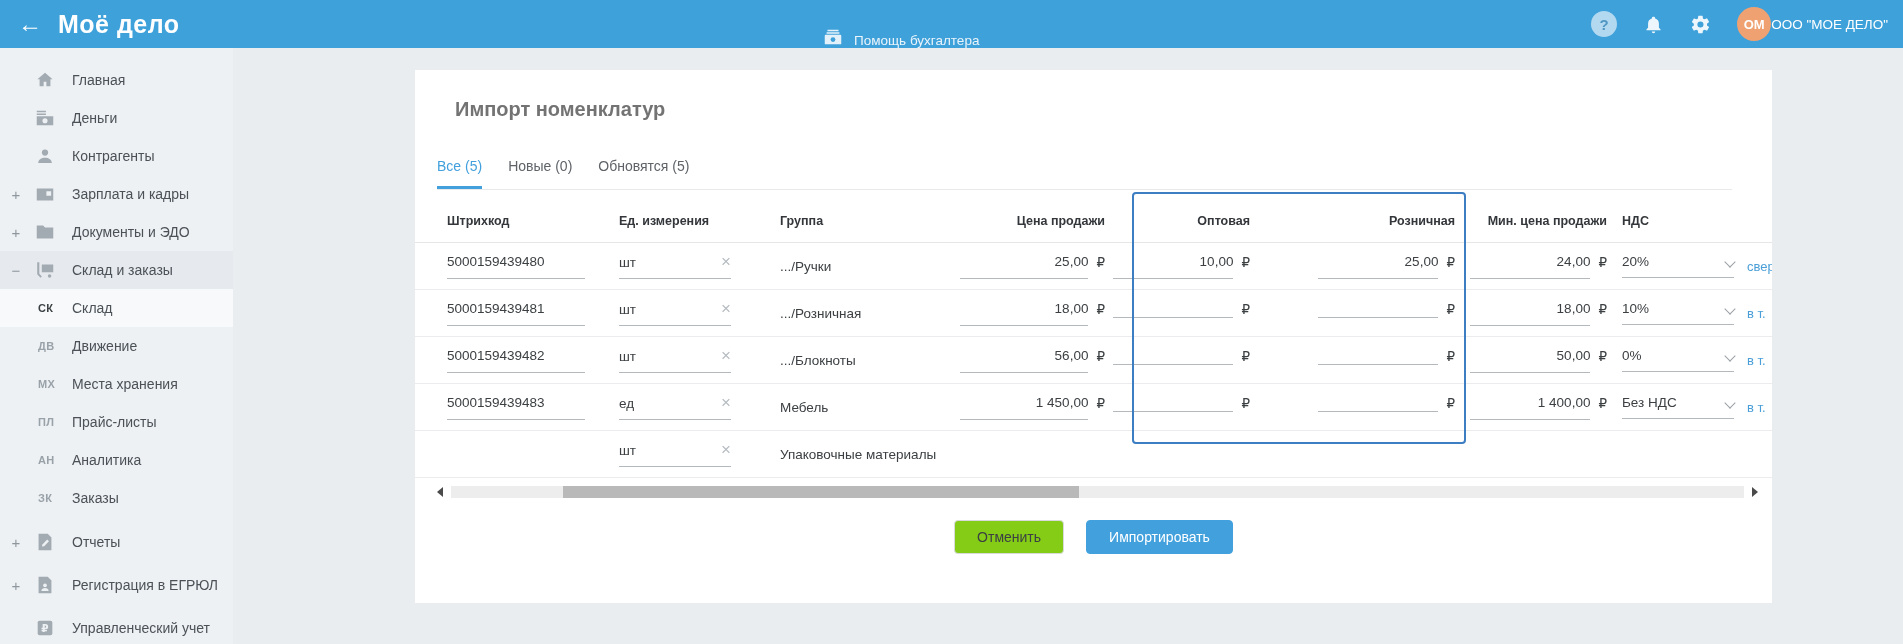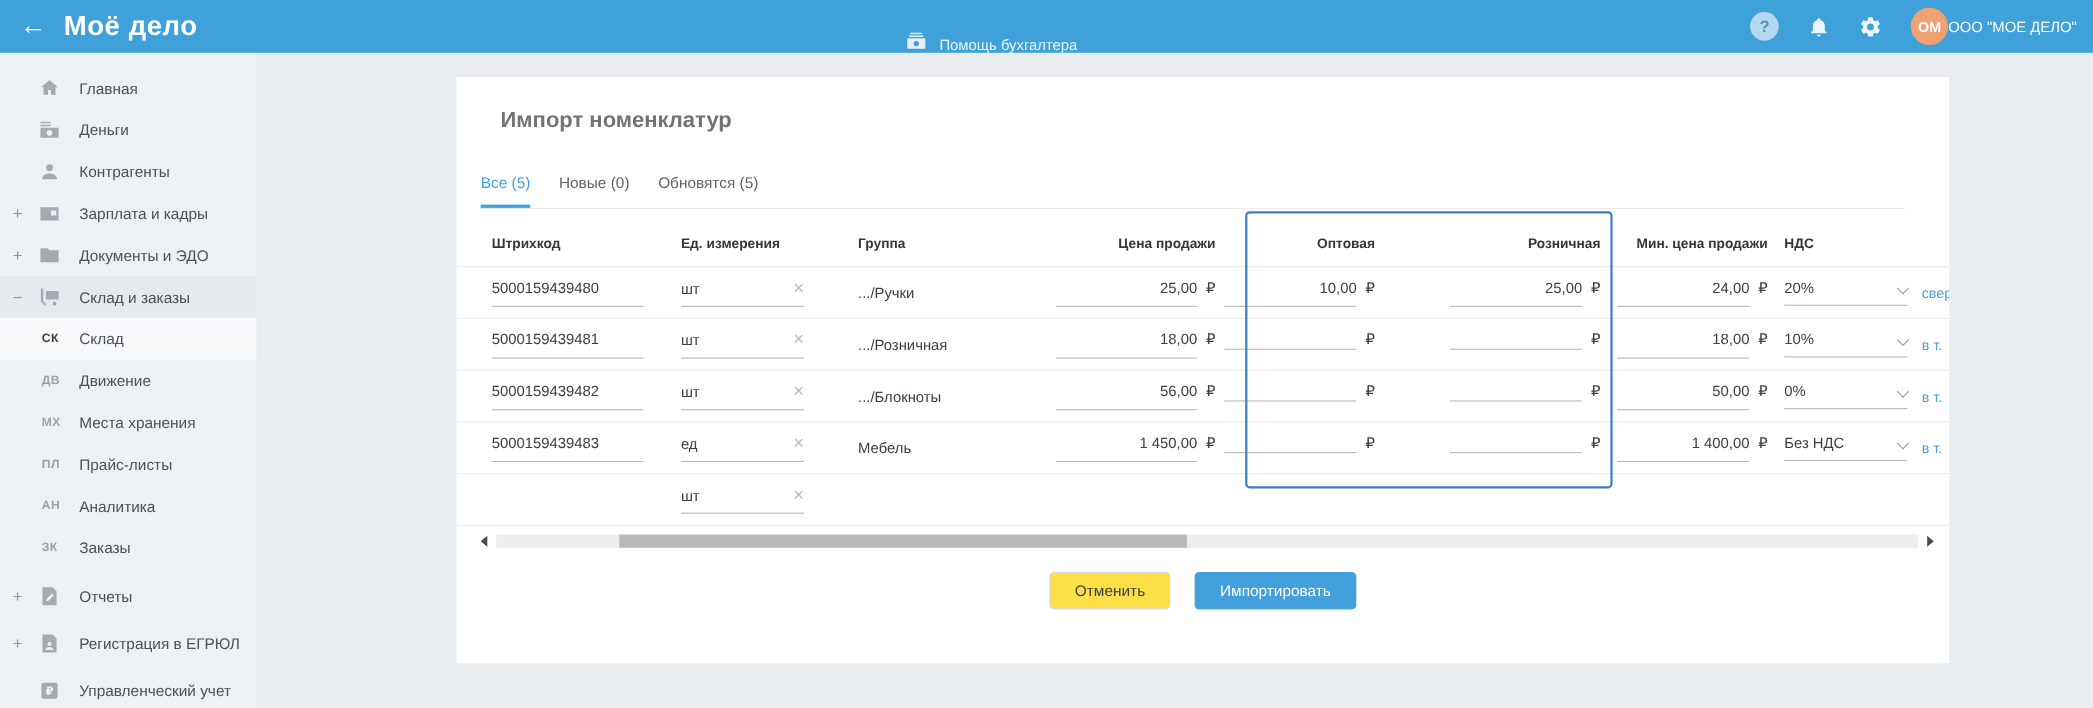--- a/index.html
+++ b/index.html
@@ -67,21 +67,21 @@
   
   .hscroll{position:absolute;left:22px;right:14px;top:415px;height:14px;display:flex;align-items:center}
   .arr{width:0;height:0;border-style:solid;cursor:pointer}
   .arr.left{border-width:5px 6px 5px 0;border-color:transparent #4a4a4a transparent transparent}
   .arr.right{border-width:5px 0 5px 6px;border-color:transparent transparent transparent #4a4a4a}
   .track{flex:1;height:12px;background:#ededee;margin:0 8px;position:relative;cursor:pointer}
   .thumb{position:absolute;left:112px;top:0;width:516px;height:12px;background:#b9b9ba;cursor:grab}
   
   .btn-row{position:absolute;top:450px;left:0;width:100%;display:flex;justify-content:center;gap:22px}
   .btn{height:34px;border-radius:4px;font-size:14px;display:flex;align-items:center;padding:0 22px;box-sizing:border-box;cursor:pointer}
-  .btn.cancel{background:#fde047;border:1px solid #d7d9db;color:#3c4043}
+  .btn.cancel{background:#84cc16;border:1px solid #d7d9db;color:#3c4043}
   .btn.import{background:#42a0dd;border:1px solid #42a0dd;color:#fff}
 </style>
 </head>
 <body>
 
 <div class="topbar">
   <span class="back">←</span>
   <span class="logo">Моё дело</span>
 
   <div class="help-center">
@@ -396,20 +396,23 @@
           </div>
         </div>
         <div class="trow">
           <div class="cell c-barcode"></div>
           <div class="cell c-unit">
             <span class="line">
               <span>шт</span>
               <span class="clear">×</span>
             </span>
           </div>
+          <div class="cell c-group">
+            <span>Упаковочные материалы</span>
+          </div>
           <div class="cell c-price"></div>
           <div class="cell c-wholesale"></div>
           <div class="cell c-retail"></div>
           <div class="cell c-minprice"></div>
           <div class="cell c-vat"></div>
           <div class="cell c-vatlink"></div>
         </div>
       </div>
   </div>
 

